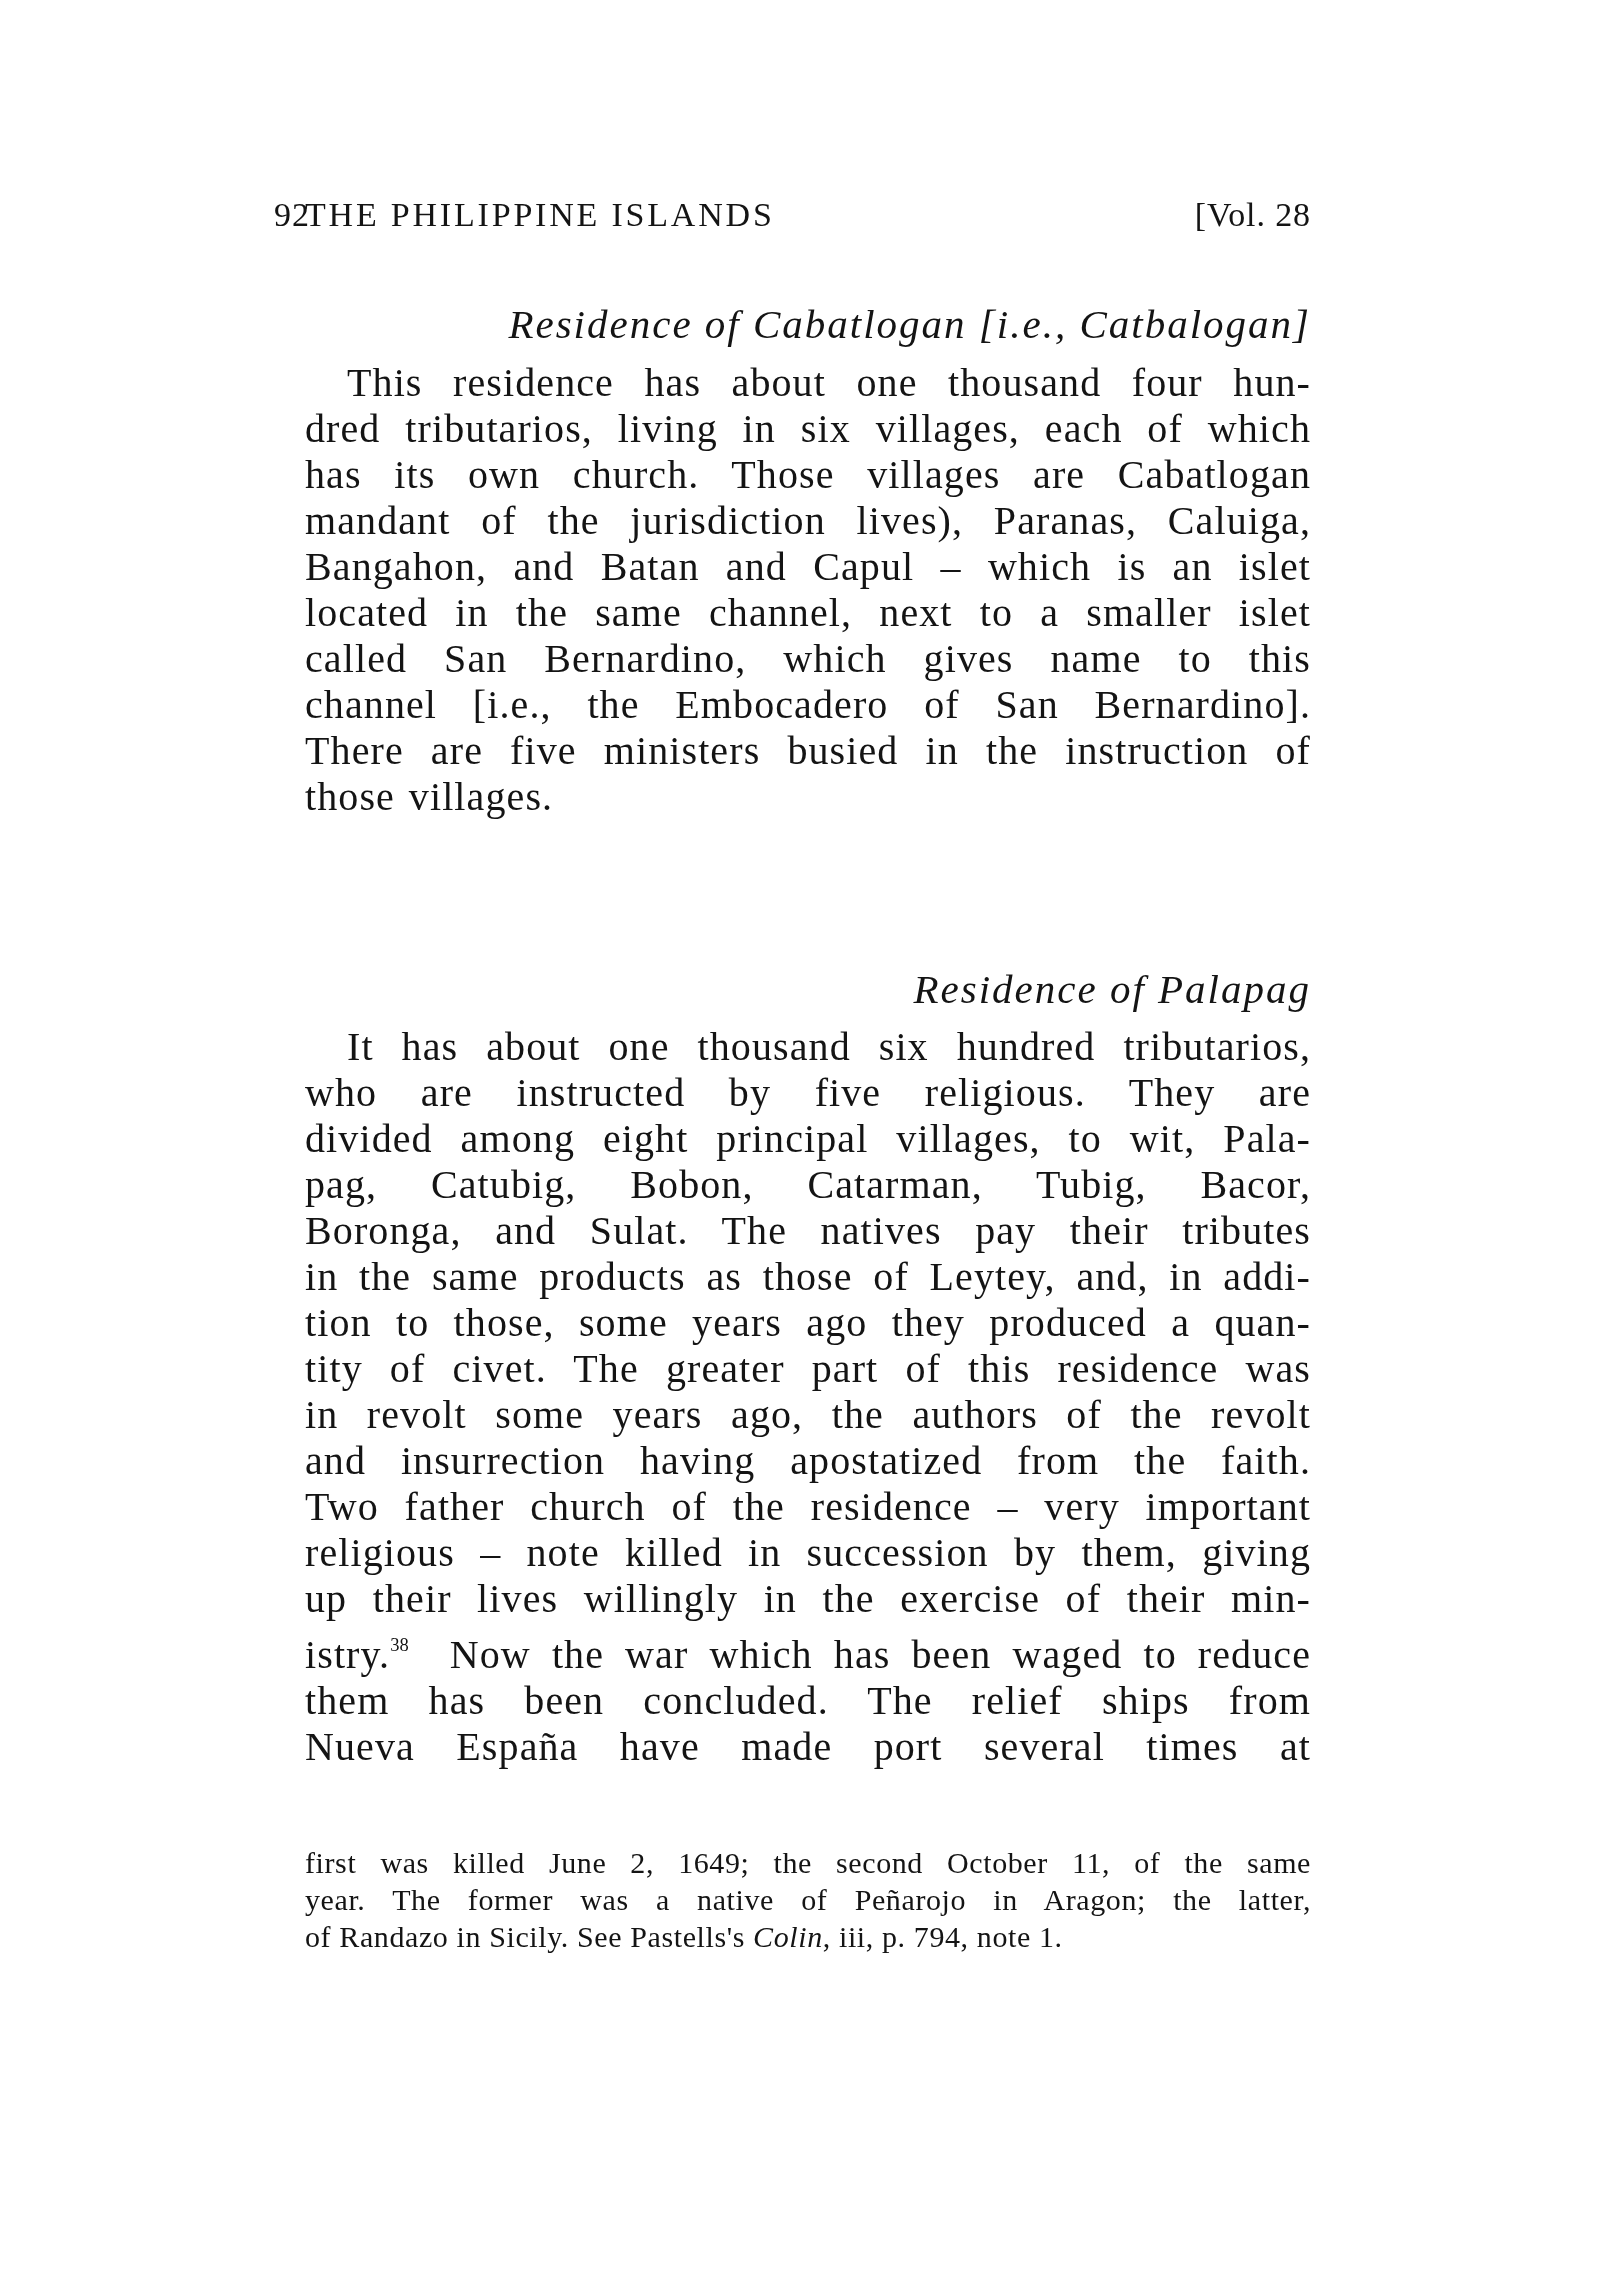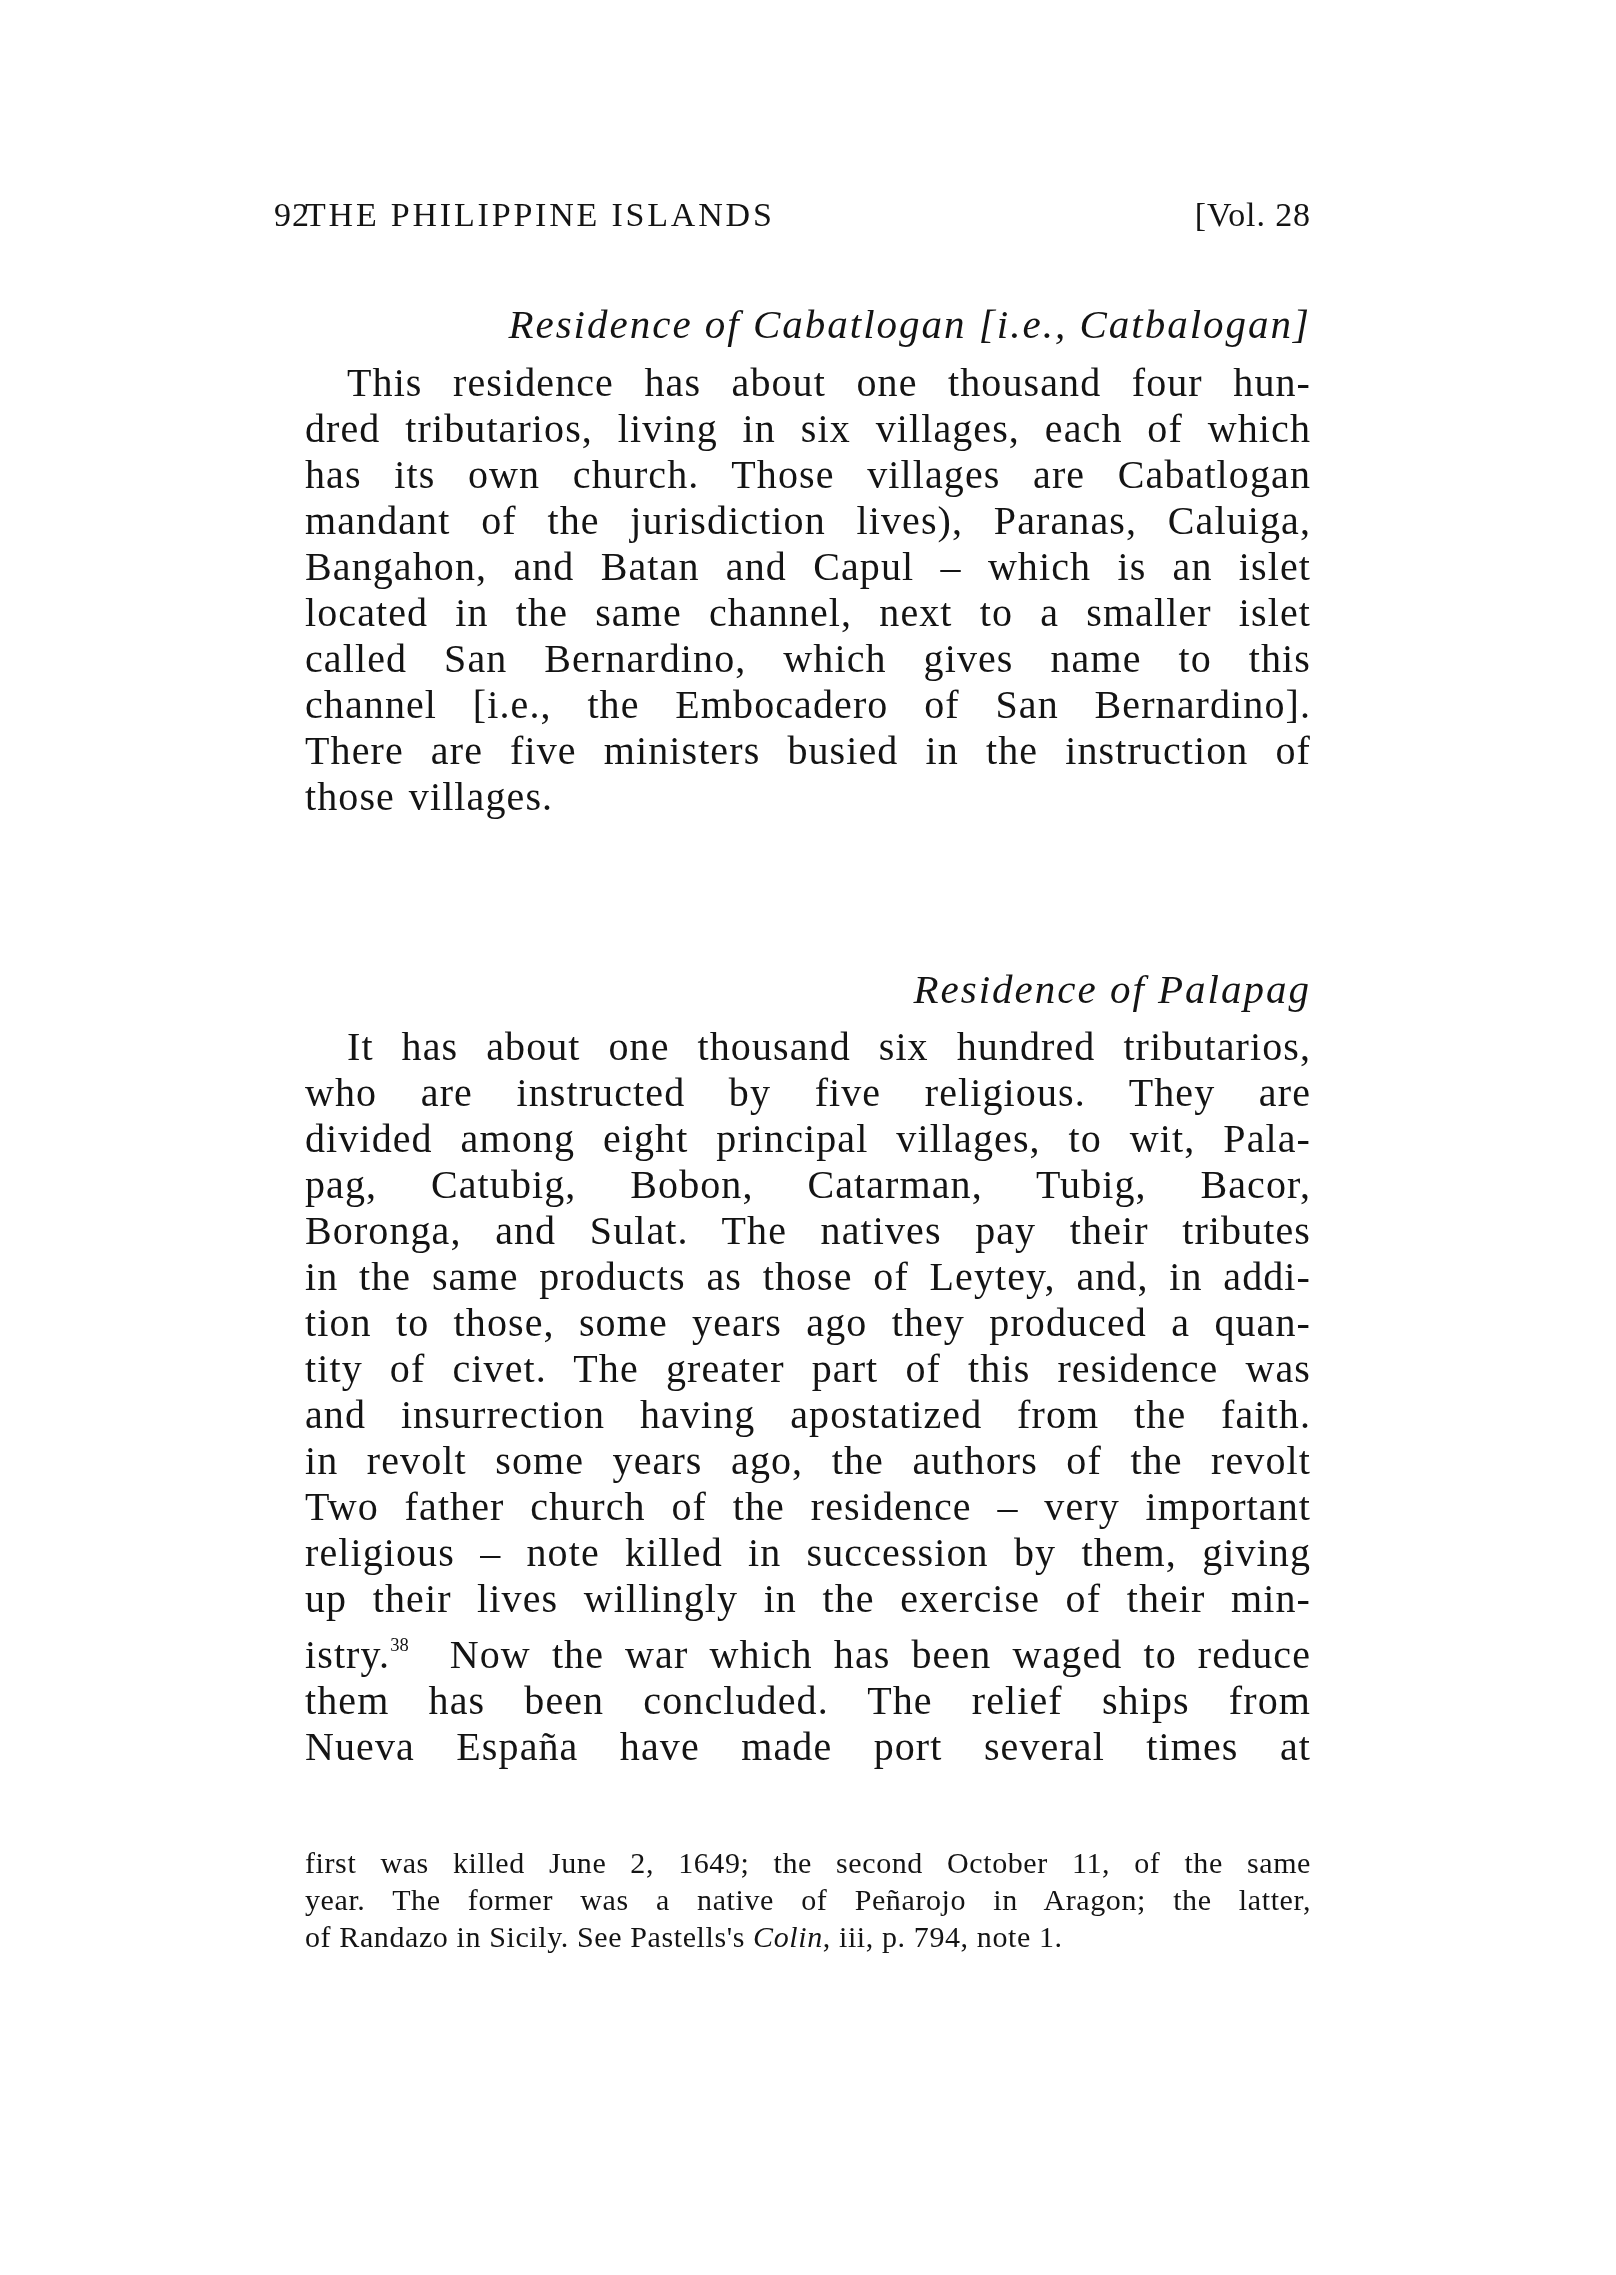--- a/index.html
+++ b/index.html
@@ -54,22 +54,22 @@
 
   <div class="block para" style="top:1024px;">
     <p class="indent">It has about one thousand six hundred tributarios,</p>
     <p>who are instructed by five religious.  They are</p>
     <p>divided among eight principal villages, to wit, Pala-</p>
     <p>pag, Catubig, Bobon, Catarman, Tubig, Bacor,</p>
     <p>Boronga, and Sulat.  The natives pay their tributes</p>
     <p>in the same products as those of Leytey, and, in addi-</p>
     <p>tion to those, some years ago they produced a quan-</p>
     <p>tity of civet.  The greater part of this residence was</p>
+    <p>in revolt some years ago, the authors of the revolt</p>
     <p>and insurrection having apostatized from the faith.</p>
-    <p>in revolt some years ago, the authors of the revolt</p>
     <p>Two father church of the residence – very important</p>
     <p>religious – note killed in succession by them, giving</p>
     <p>up their lives willingly in the exercise of their min-</p>
     <p><span>istry.</span><sup class="fnref">38</sup> <span>Now the war which has been waged to reduce</span></p>
     <p>them has been concluded.  The relief ships from</p>
     <p>Nueva España have made port several times at</p>
   </div>
 
   <div class="block fn" style="top:1844px;">
     <p>first was killed June 2, 1649; the second October 11, of the same</p>

